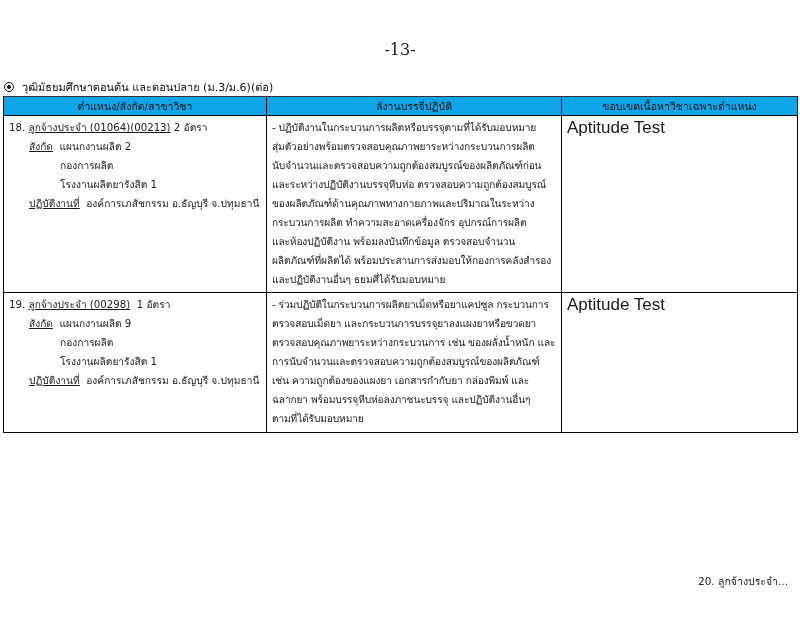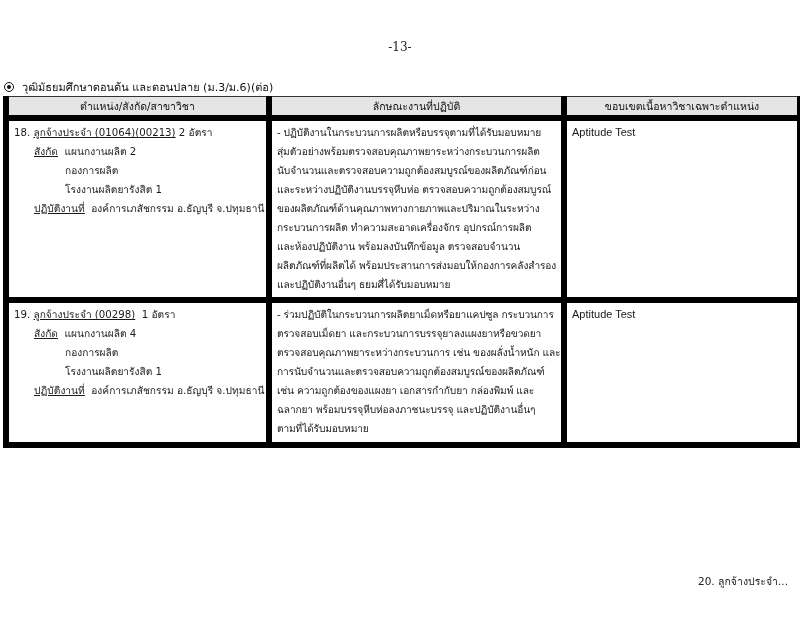--- a/index.html
+++ b/index.html
@@ -2,52 +2,52 @@
 <html><head>
 <meta charset="utf-8">
 <style>
   html, body { margin: 0; padding: 0; }
   body {
     width: 800px; height: 640px; background: #ffffff; position: relative; overflow: hidden;
     font-family: "DejaVu Sans", sans-serif; color: #1a1a1a;
   }
   .page-number {
     position: absolute; top: 40px; left: 0; width: 800px; text-align: center;
-    font-family: "DejaVu Serif", serif; font-size: 12px; color: #222;
+    font-family: "DejaVu Serif", serif; font-size: 16px; color: #222;
   }
   .section-title {
     position: absolute; top: 78px; left: 4px; font-size: 11px; color: #111;
     display: flex; align-items: center; gap: 8px; white-space: nowrap;
   }
   .radio-icon {
     width: 10px; height: 10px; border: 1.4px solid #111; border-radius: 50%;
     display: inline-flex; align-items: center; justify-content: center; box-sizing: border-box;
   }
   .radio-icon::after { content: ""; width: 4px; height: 4px; background: #111; border-radius: 50%; }
   table.doc-table {
     position: absolute; top: 96px; left: 3px; width: 794px;
     border-collapse: collapse; table-layout: fixed; font-size: 10.2px;
   }
-  table.doc-table th, table.doc-table td { border: 6px solid #000000; }
+  table.doc-table th, table.doc-table td { border: 1px solid #000000; }
   table.doc-table th {
-    background: #e5e5e5; font-weight: normal; height: 18px; padding: 0; text-align: center;
+    background: #0ea5e9; font-weight: normal; height: 18px; padding: 0; text-align: center;
     font-size: 10.5px; color: #111; border-top: 1.6px solid #333;
   }
   table.doc-table td { vertical-align: top; padding: 2px 5px 0 5px; line-height: 19px; }
   .row1 td { height: 174px; }
   .row2 td { height: 137px; margin-left: 25px; }
   .col-a { width: 263px; }
   .col-b { width: 295px; }
   .col-c { width: 236px; }
   .u { text-decoration: underline; }
   .indent1 { padding-left: 20px; }
   .indent2 { padding-left: 51px; }
   .line { display: block; white-space: nowrap; }
   .duties .line { white-space: nowrap; letter-spacing: -0.15px; }
-  .scope { font-family: "Liberation Sans", sans-serif; font-size: 11px; }
+  .scope { font-family: "Liberation Sans", sans-serif; font-size: 17px; }
   .continuation {
     position: absolute; top: 573px; left: 698px; font-size: 10.5px; color: #222; white-space: nowrap;
   }
 </style>
 </head>
 <body>
 
 <div class="page-number">-13-</div>
 
 <div class="section-title">
@@ -57,21 +57,21 @@
 
 <table class="doc-table">
   <colgroup>
     <col class="col-a">
       <col class="col-b">
       <col class="col-c">
   </colgroup>
   <thead>
     <tr>
       <th>ตำแหน่ง/สังกัด/สาขาวิชา</th>
-      <th>ลักษณะงานที่ปฏิบัติ</th>
+      <th>ลังานบรรจี่ปฏิบัติ</th>
       <th>ขอบเขตเนื้อหาวิชาเฉพาะตำแหน่ง</th>
     </tr>
   </thead>
   <tbody>
 
     <tr class="row1">
       <td>
         <span class="line">
           <span>18.</span>
           <span class="u">ลูกจ้างประจำ (01064)(00213)</span>
@@ -104,21 +104,21 @@
 
     <tr class="row2">
       <td>
         <span class="line">
           <span>19.</span>
           <span class="u">ลูกจ้างประจำ (00298)</span>&nbsp;
           <span>1 อัตรา</span>
         </span>
         <span class="line indent1">
           <span class="u">สังกัด</span>&nbsp;
-          <span>แผนกงานผลิต 4</span>
+          <span>แผนกงานผลิต 9</span>
         </span>
         <span class="line indent2">กองการผลิต</span>
         <span class="line indent2">โรงงานผลิตยารังสิต 1</span>
         <span class="line indent1">
           <span class="u">ปฏิบัติงานที่</span>&nbsp;
           <span>องค์การเภสัชกรรม อ.ธัญบุรี จ.ปทุมธานี</span>
         </span>
       </td>
       <td class="duties">
         <span class="line">- ร่วมปฏิบัติในกระบวนการผลิตยาเม็ดหรือยาแคปซูล กระบวนการ</span>

